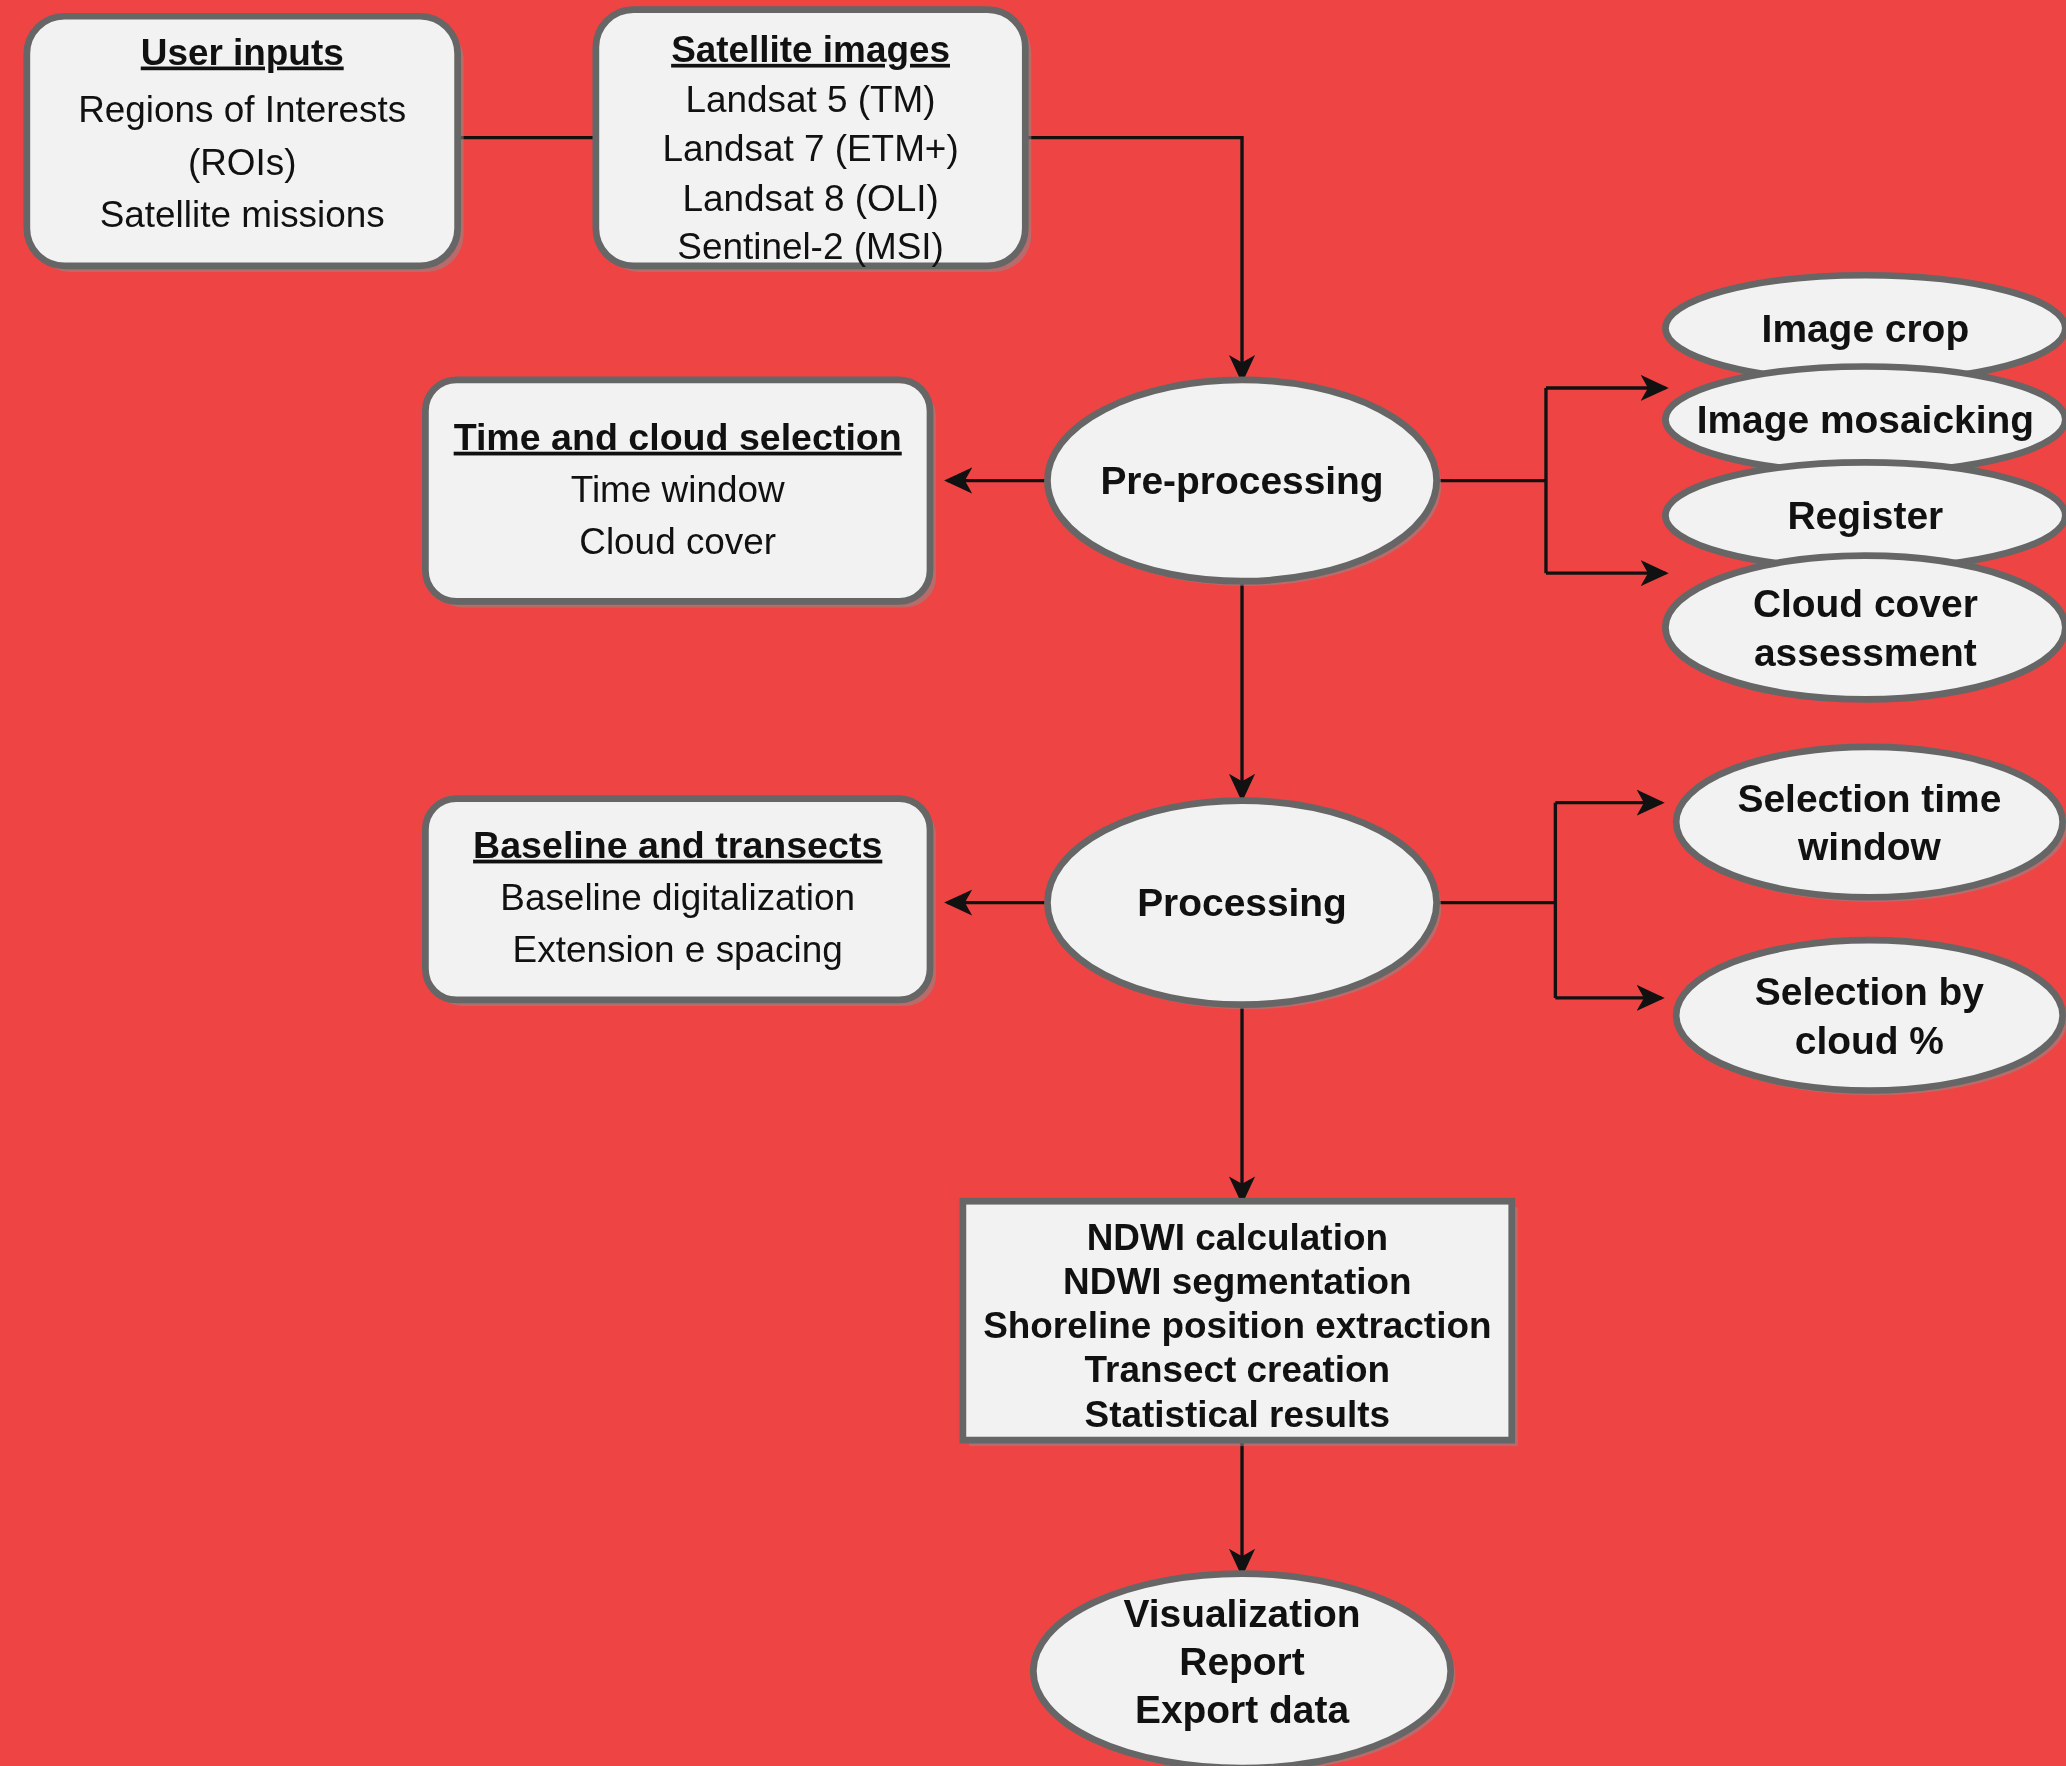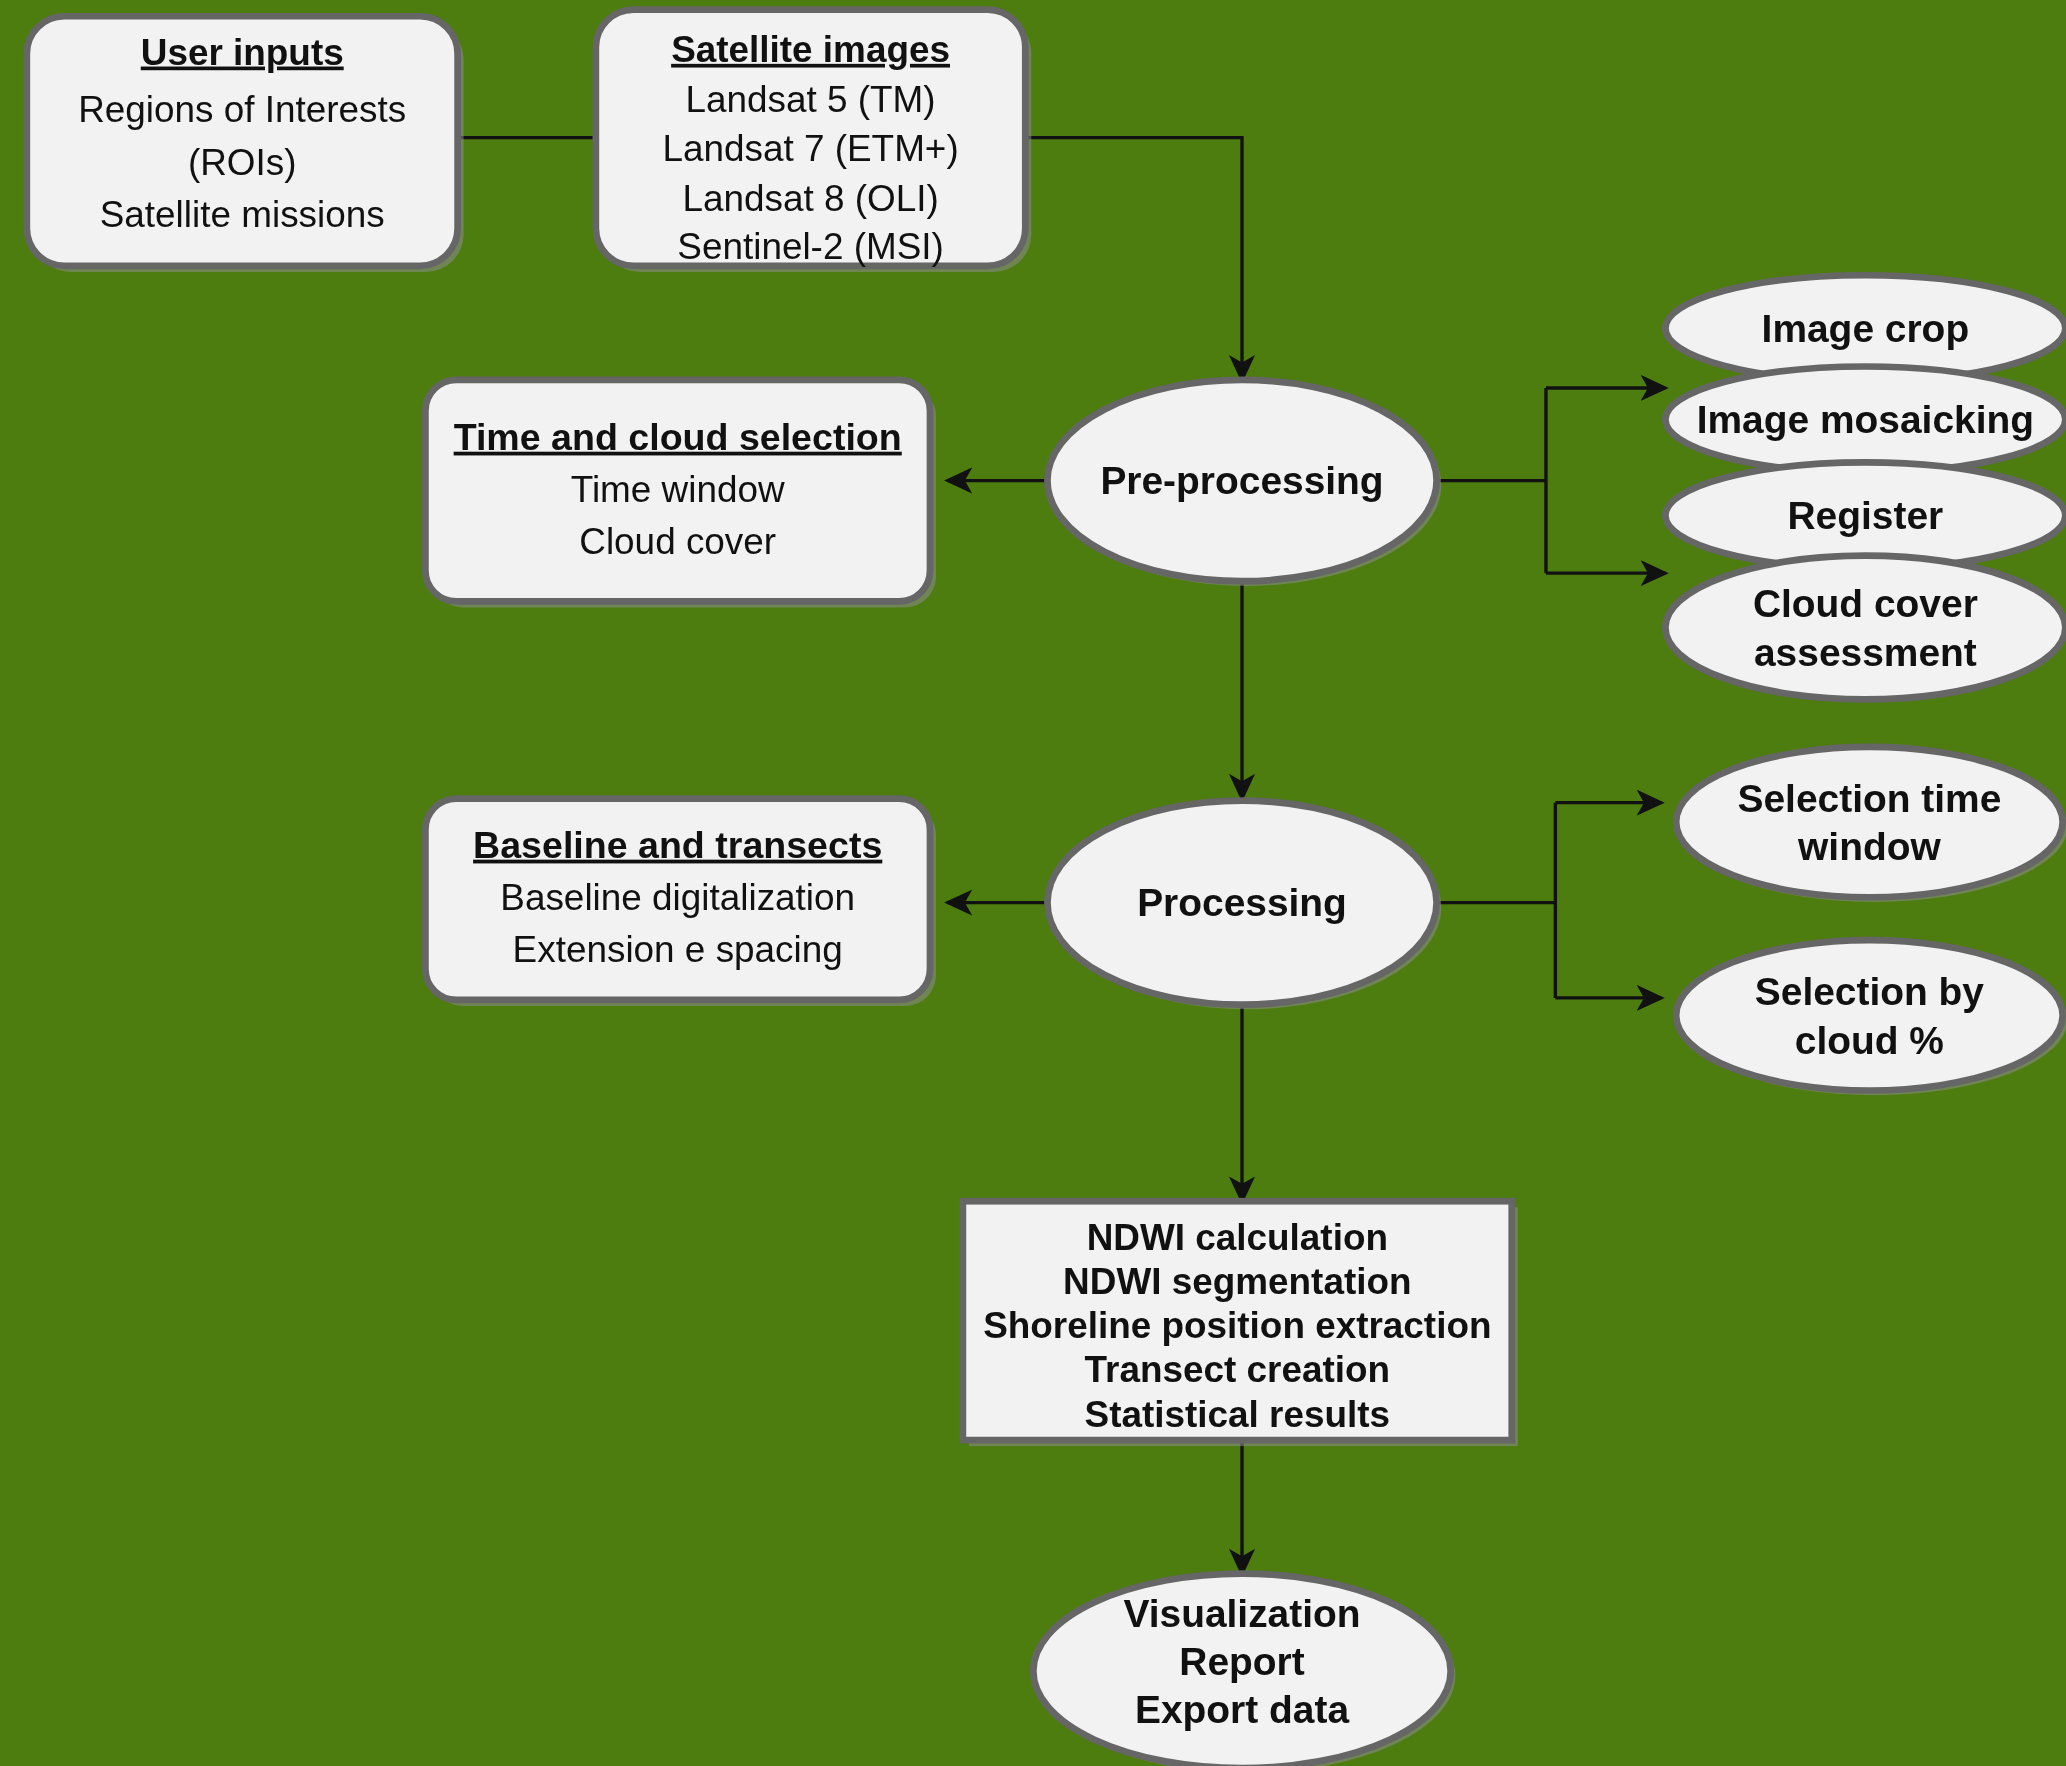--- a/index.html
+++ b/index.html
@@ -1,17 +1,17 @@
 <!DOCTYPE html>
 <html style="font-size:10.7px"><head>
 <meta charset="utf-8">
 <style>
   html,body{margin:0;padding:0;background:#ffffff;}
   body{font-family:"Liberation Sans", sans-serif;}
-  #stage{position:relative;width:2066px;height:1767px;background:#4d7c0f;overflow:hidden;}
+  #stage{position:relative;width:2066px;height:1767px;background:#ef4444;overflow:hidden;}
   svg.flow{position:absolute;left:0;top:0;width:2066px;height:1767px;}
   .node-text{font-family:"Liberation Sans", sans-serif;fill:#111111;}
   .t-title{font-weight:bold;text-decoration:underline;}
   .t-bold{font-weight:bold;}
   .shape-fill{fill:#f2f2f2;}
   .shape-stroke{stroke:#666666;fill:none;}
   .shadow{fill:#8d8d8d;opacity:0.55;}
   .conn{stroke:#111111;fill:none;stroke-width:5;}
   .arrowhead{fill:#111111;stroke:none;}
 </style>

